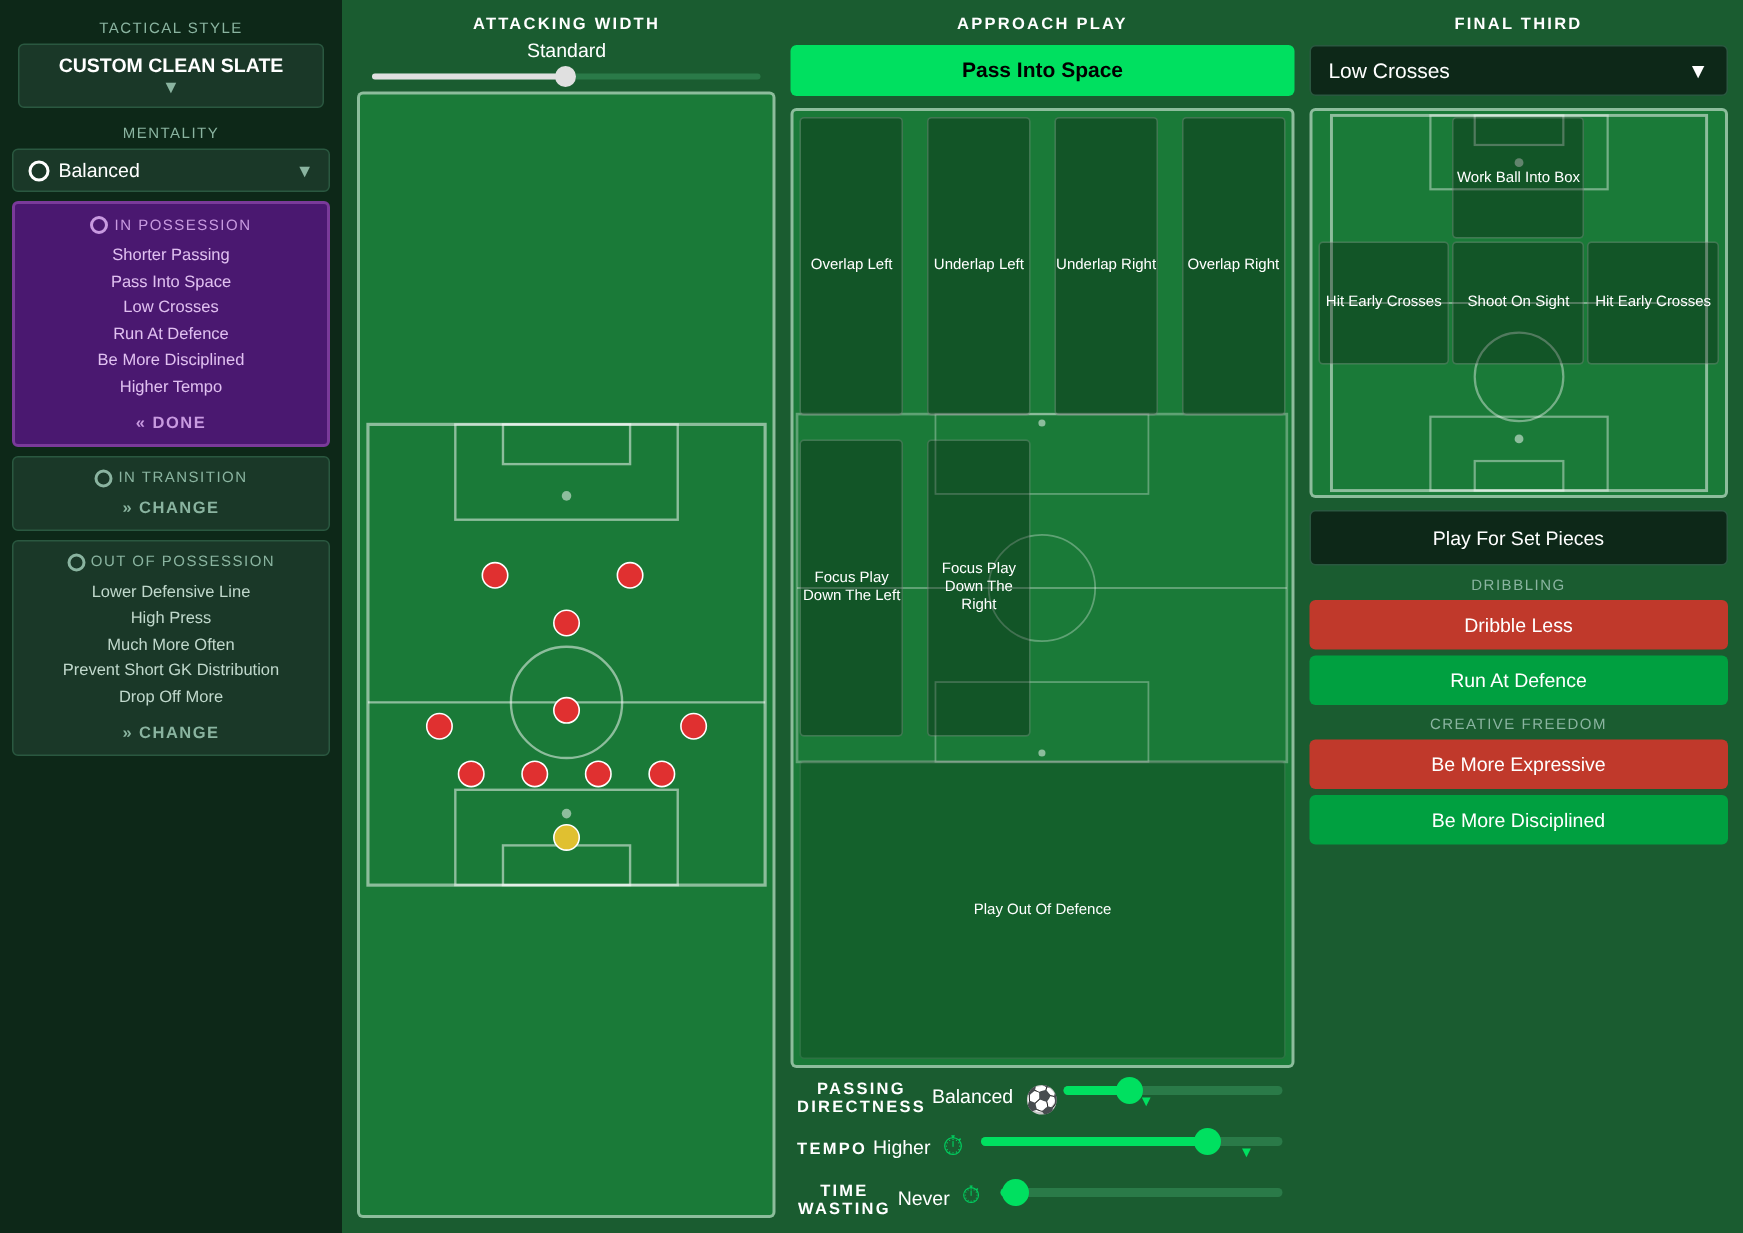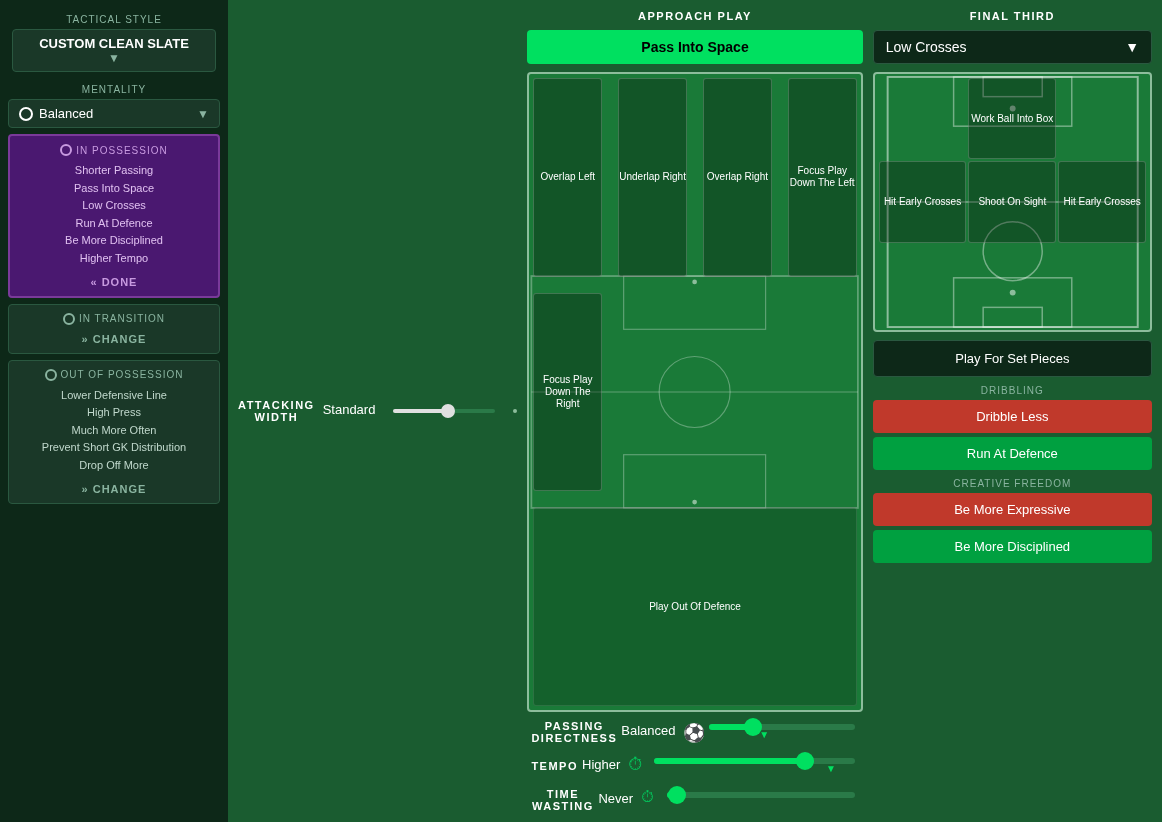--- a/index.html
+++ b/index.html
@@ -198,21 +198,21 @@
       display: flex;
       gap: 0;
       padding: 10px;
       gap: 10px;
     }
 
     
     .col-attacking {
       flex: 1;
       display: flex;
-      flex-direction: row;
+      flex-direction: column;
       align-items: center;
       gap: 8px;
     }
 
     .section-title {
       color: #ffffff;
       font-size: 11px;
       letter-spacing: 1.5px;
       text-transform: uppercase;
       text-align: center;
@@ -628,20 +628,21 @@
         <rect x="2" y="2" width="276" height="196" fill="none" stroke="rgba(255,255,255,0.3)" stroke-width="1.5"></rect>
         <circle cx="140" cy="100" r="30" fill="none" stroke="rgba(255,255,255,0.3)" stroke-width="1"></circle>
         <line x1="2" y1="100" x2="278" y2="100" stroke="rgba(255,255,255,0.3)" stroke-width="1"></line>
         <rect x="80" y="2" width="120" height="45" fill="none" stroke="rgba(255,255,255,0.3)" stroke-width="1"></rect>
         <rect x="80" y="153" width="120" height="45" fill="none" stroke="rgba(255,255,255,0.3)" stroke-width="1"></rect>
         <circle cx="140" cy="7" r="2" fill="rgba(255,255,255,0.5)"></circle>
         <circle cx="140" cy="193" r="2" fill="rgba(255,255,255,0.5)"></circle>
       </svg>
       <div class="approach-options">
         <div class="approach-option">Overlap Left</div>
+        <div class="approach-option">Underlap Left</div>
         <div class="approach-option">Underlap Right</div>
         <div class="approach-option">Overlap Right</div>
         <div class="approach-option">Focus Play Down The Left</div>
         <div class="approach-option">Focus Play Down The Right</div>
         <div class="approach-option wide">Play Out Of Defence</div>
       </div>
     </div>
 
     <div class="sliders-section">
 

